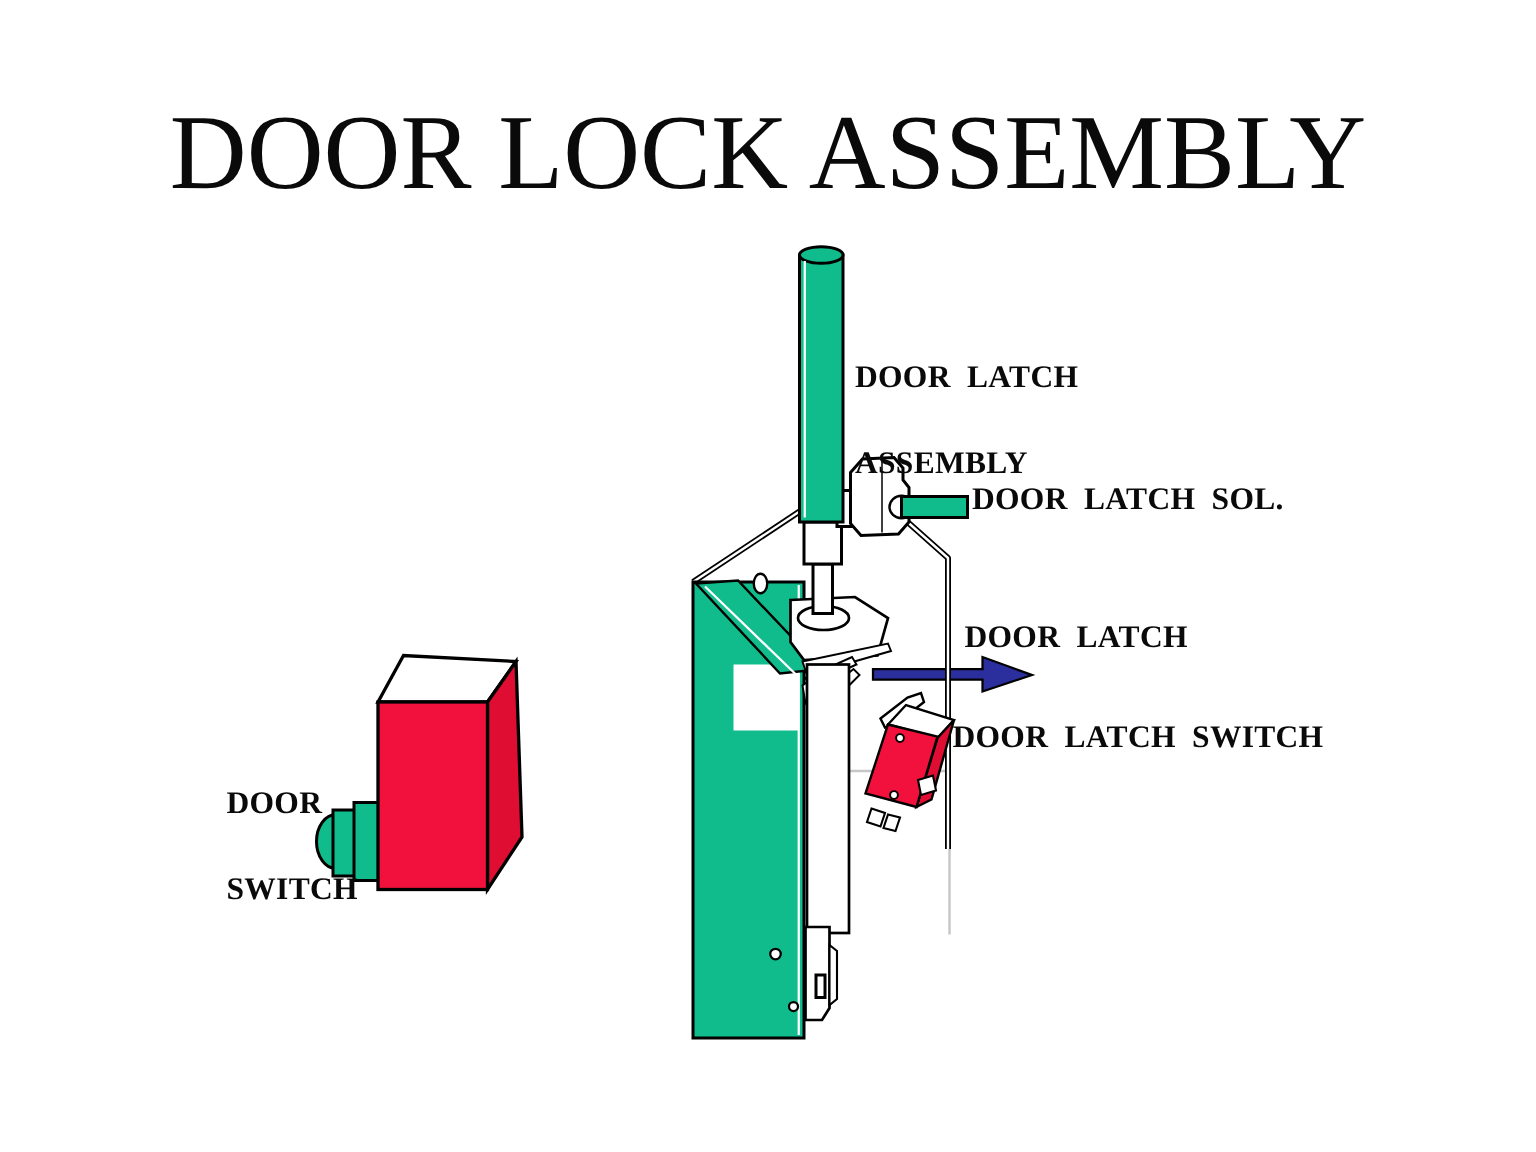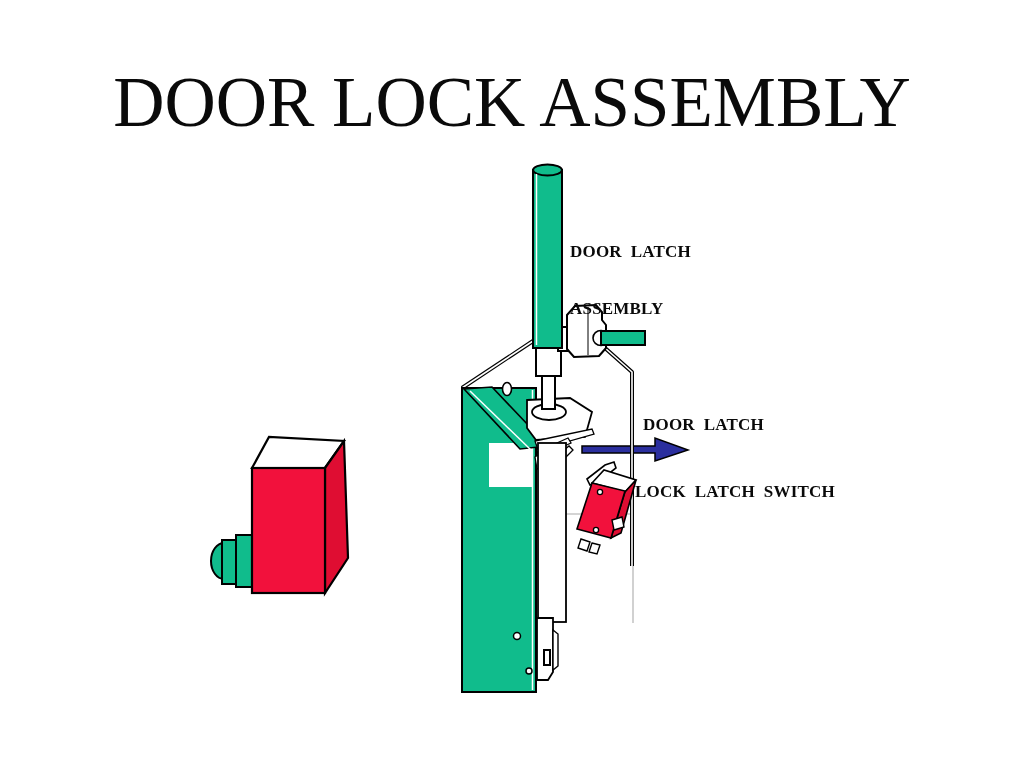--- a/index.html
+++ b/index.html
@@ -1,21 +1,21 @@
 <!DOCTYPE html>
 <html style="--background: #FFFFFF; --part-green: #10BC8C; --part-red: #F2113C; --part-red-shade: #DF0D32; --arrow-blue: #2B2F9E; --faint-gray: #C6C6C6; --text-black: #0A0A0A;"><head>
 <meta charset="utf-8">
 <style>
   html,body{margin:0;padding:0;background:#fff;}
   .slide{position:relative;width:1024px;height:768px;background:var(--background,#fff);
          font-family:"Liberation Serif","DejaVu Serif",serif;overflow:hidden;}
   .title{position:absolute;left:0;top:62px;width:100%;text-align:center;
          font-size:71px;font-weight:400;color:var(--text-black,#000);
          letter-spacing:0px;white-space:pre;}
-  .lbl{position:absolute;font-size:17px;font-weight:700;color:var(--text-black,#000);
+  .lbl{position:absolute;font-size:21px;font-weight:700;color:var(--text-black,#000);
        line-height:19px;letter-spacing:.2px;white-space:pre;}
   .lbl-cylinder{left:570px;top:204px;}
   .lbl-sol{left:648px;top:323px;}
   .lbl-latch{left:643px;top:415px;}
   .lbl-latch-switch{left:635px;top:482px;}
   .lbl-door-switch{left:151px;top:488px;}
   .lbl-handle-switch{left:553px;top:632px;}
   svg{position:absolute;left:0;top:0;}
   .white{fill:#fff;stroke:#000;}
   .nostroke{stroke:none;}
@@ -105,20 +105,25 @@
     <rect class="red" stroke-width="2.2" x="252" y="468" width="73" height="125"></rect>
   </svg>
 
   <div class="title">DOOR LOCK ASSEMBLY</div>
 
   <div class="lbl lbl-cylinder">
     <div>DOOR  LATCH</div>
     <div>ASSEMBLY</div>
   </div>
 
+  <div class="lbl lbl-sol">DOOR  LATCH  SOL.</div>
 
   <div class="lbl lbl-latch">DOOR  LATCH</div>
 
-  <div class="lbl lbl-latch-switch">LOCK  LATCH  SWITCH</div>
+  <div class="lbl lbl-latch-switch">DOOR  LATCH  SWITCH</div>
 
+  <div class="lbl lbl-door-switch">
+    <div>DOOR</div>
+    <div>SWITCH</div>
+  </div>
 
 
 </div>
 
 </body></html>

